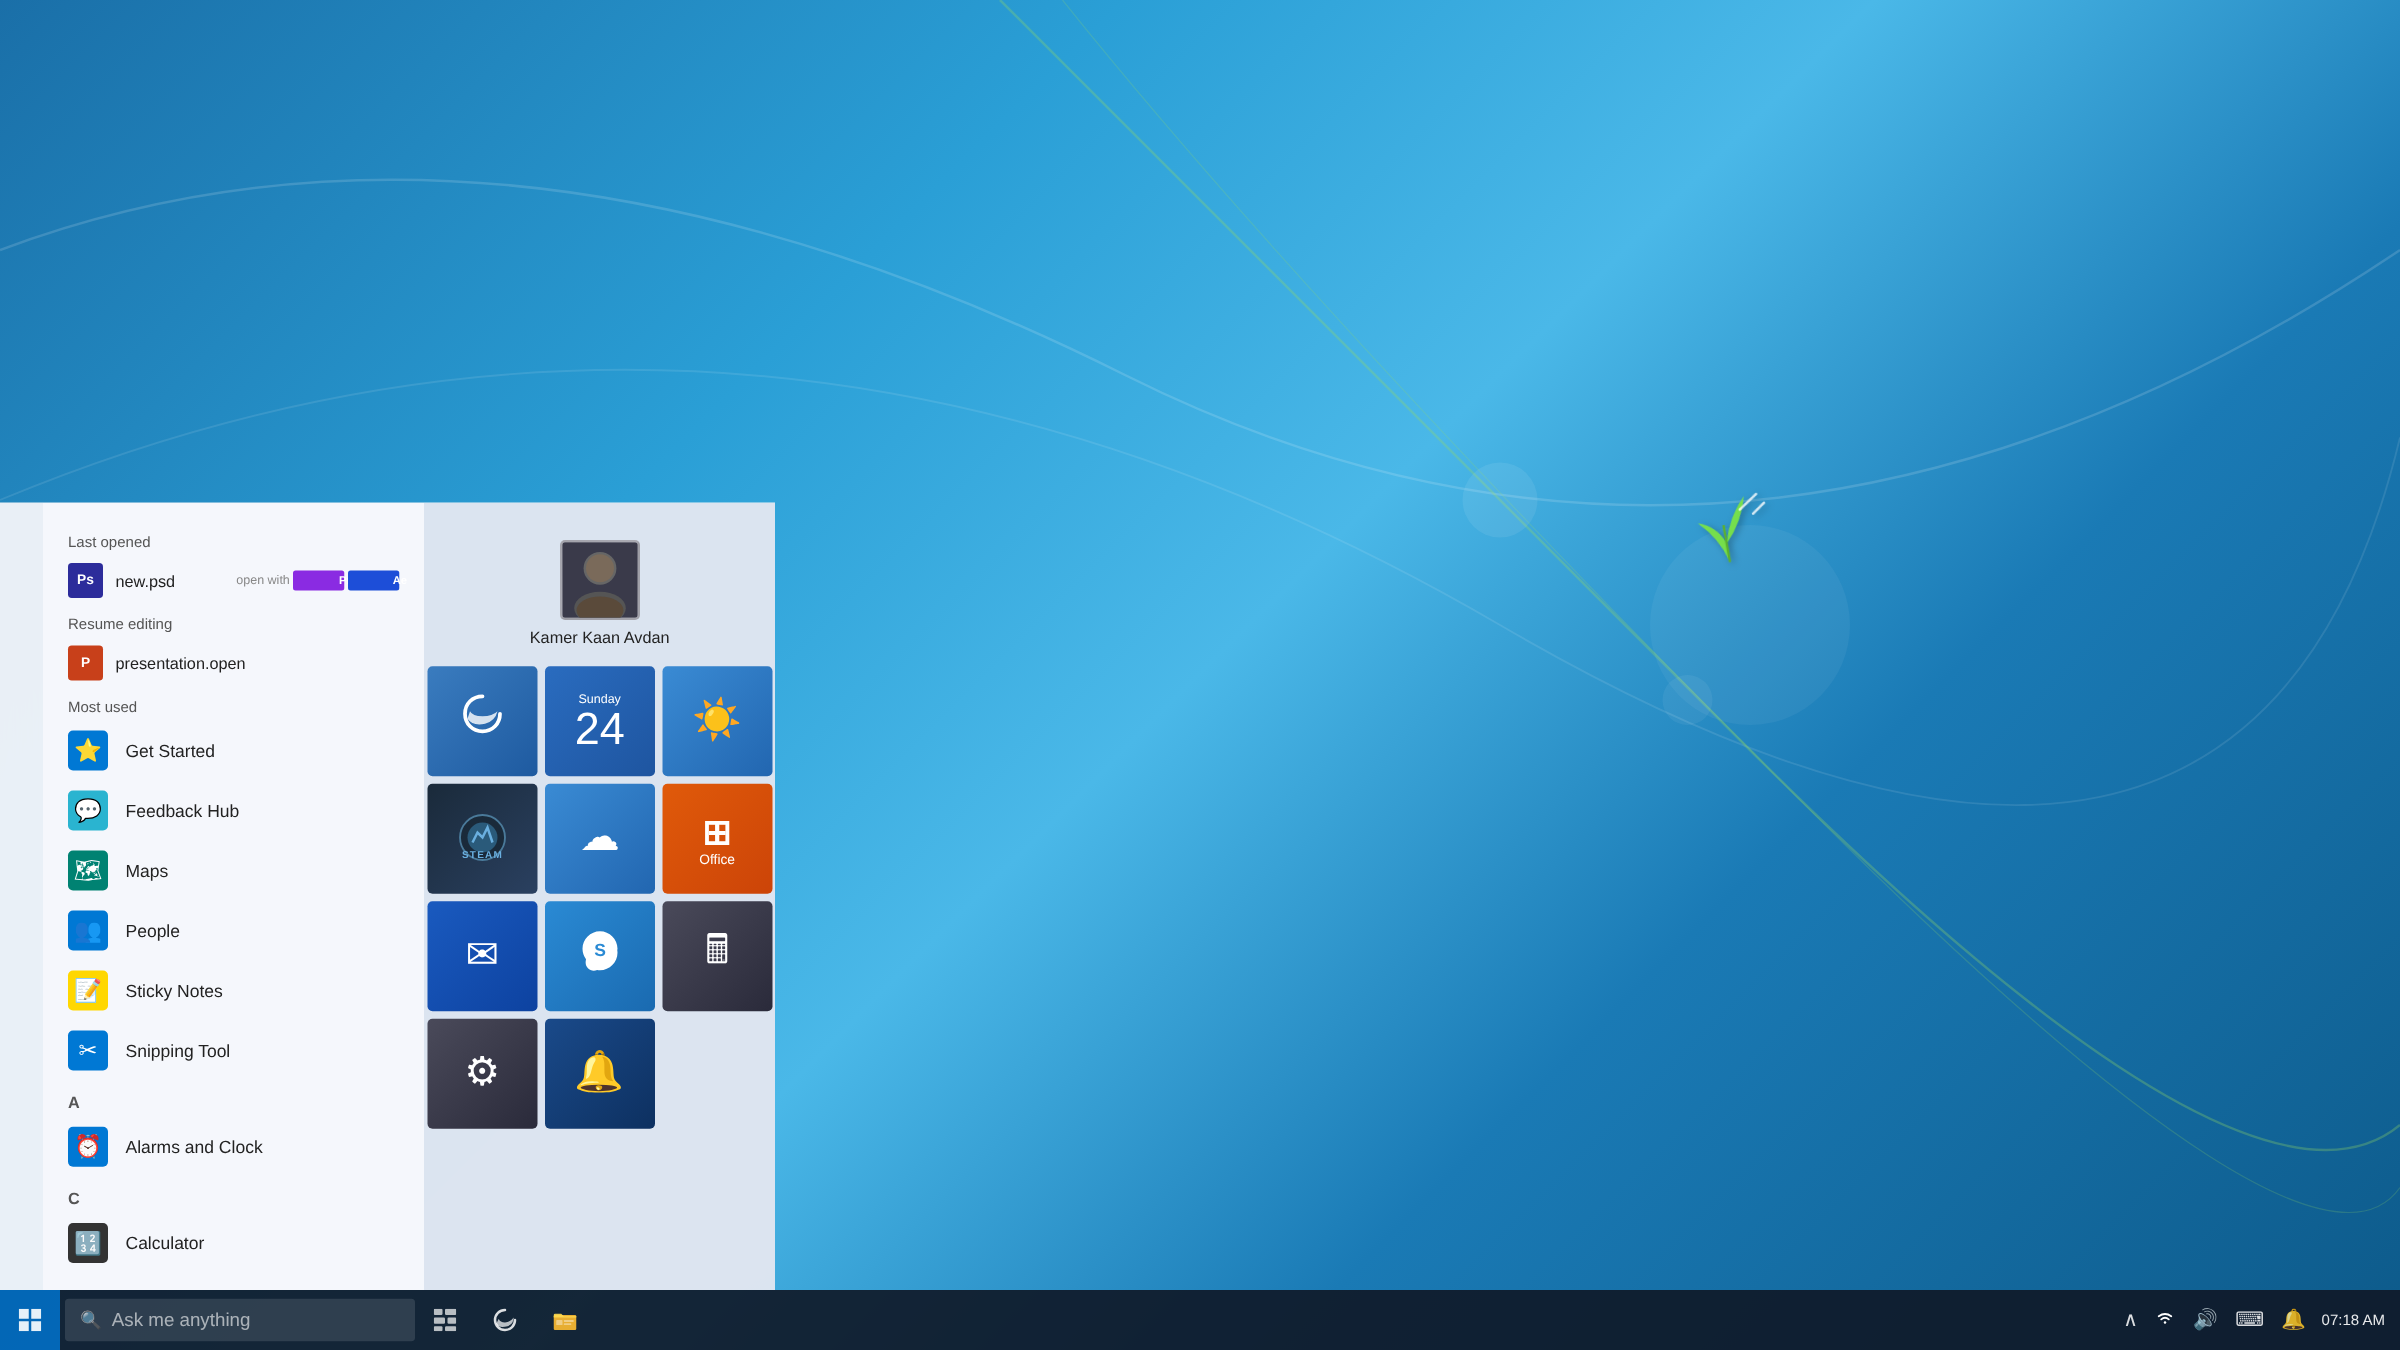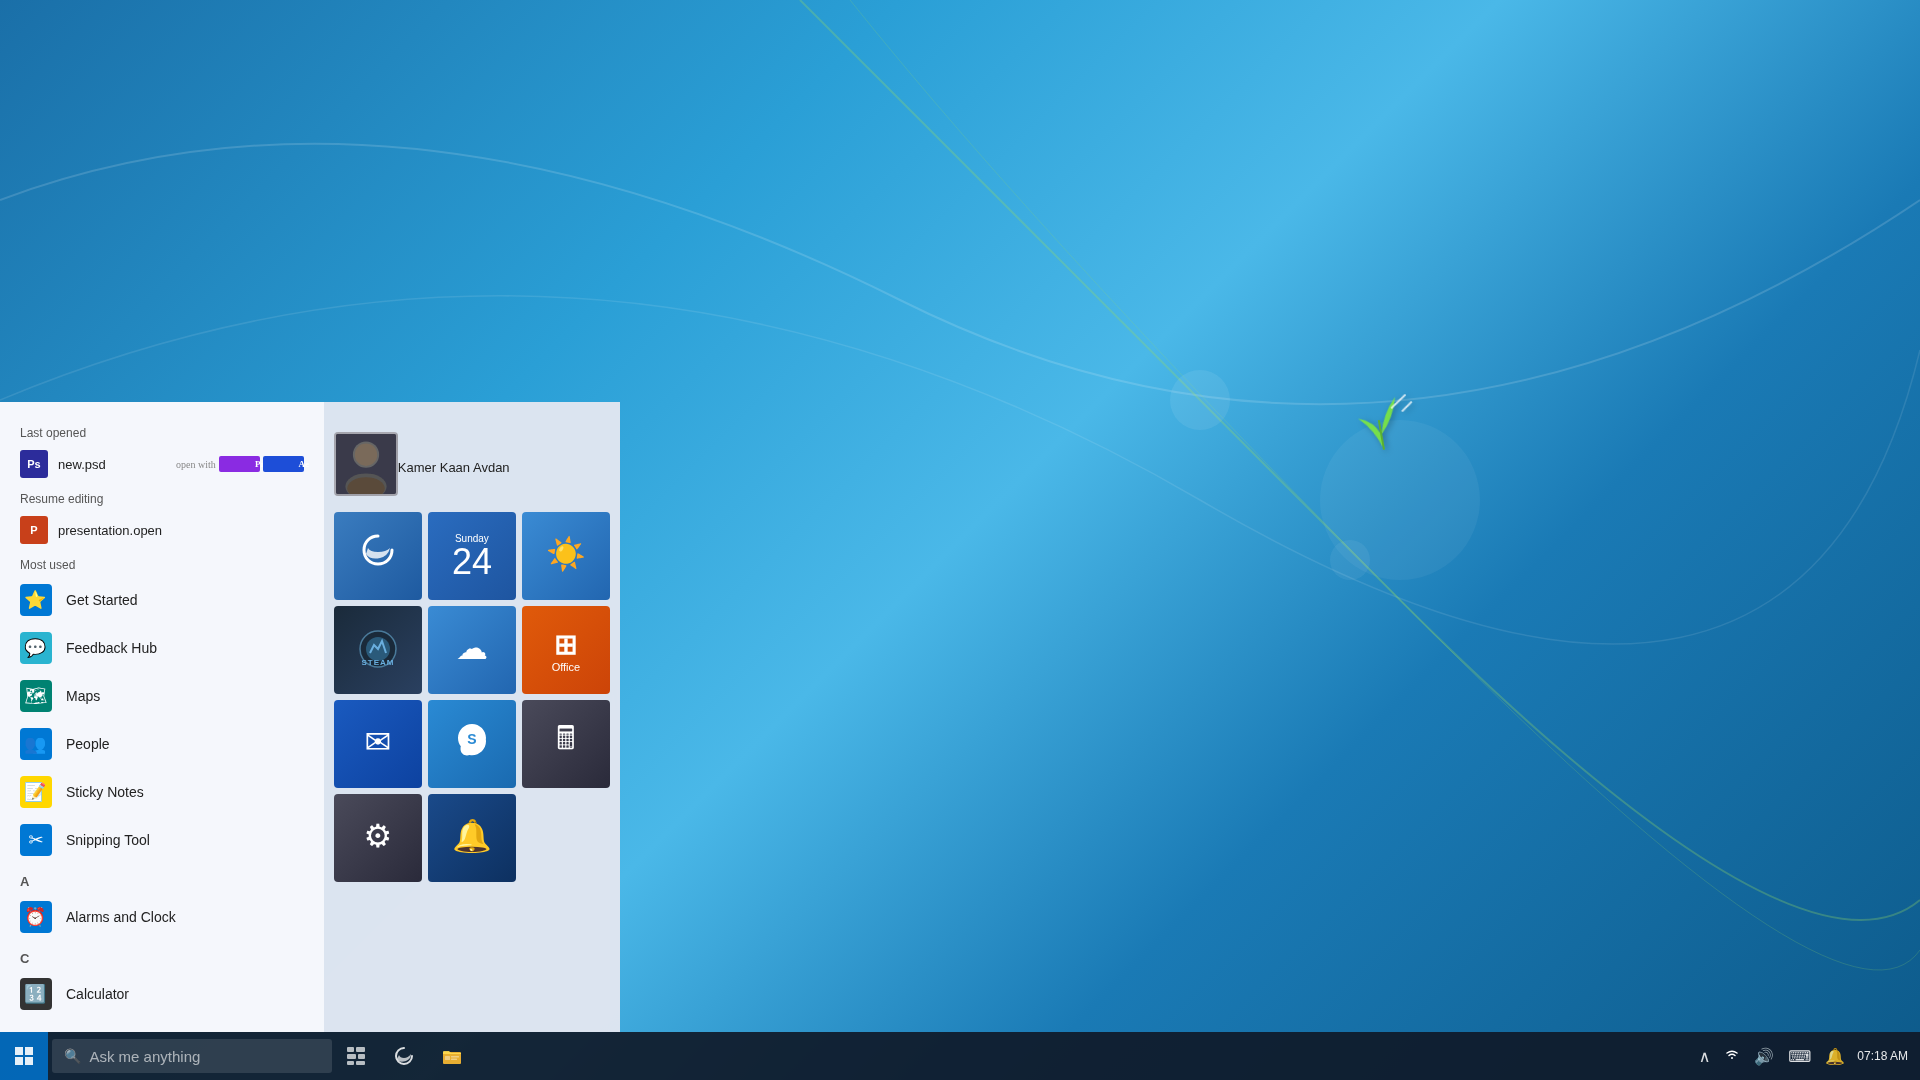--- a/index.html
+++ b/index.html
@@ -139,20 +139,21 @@
       z-index: 200;
     }
 
     
     .start-left {
       width: 340px;
       height: 100%;
       background: rgba(245, 247, 252, 0.98);
       overflow-y: auto;
       padding: 16px 0;
+      margin-left: 34px;
     }
 
     .section-label {
       font-size: 12px;
       color: #555;
       padding: 8px 20px 4px;
       font-weight: 400;
     }
 
     
@@ -179,21 +180,20 @@
       font-size: 13px;
       color: #222;
       flex: 1;
     }
     .file-open-with {
       display: flex;
       align-items: center;
       gap: 3px;
       font-size: 11px;
       color: #777;
-      font-family: Liberation Serif, serif;
     }
     .open-with-badge {
       width: 16px;
       height: 16px;
       border-radius: 2px;
       display: flex;
       align-items: center;
       justify-content: center;
       font-size: 9px;
       font-weight: bold;
@@ -238,20 +238,21 @@
       width: 310px;
       height: 100%;
       background: rgba(210, 220, 235, 0.6);
       padding: 20px 10px 10px;
       overflow-y: auto;
     }
 
     
     .user-profile {
       display: flex;
+      flex-direction: column;
       align-items: center;
       margin-bottom: 16px;
       padding-top: 10px;
     }
     .user-avatar {
       width: 64px;
       height: 64px;
       border-radius: 4px;
       background: #444;
       overflow: hidden;

